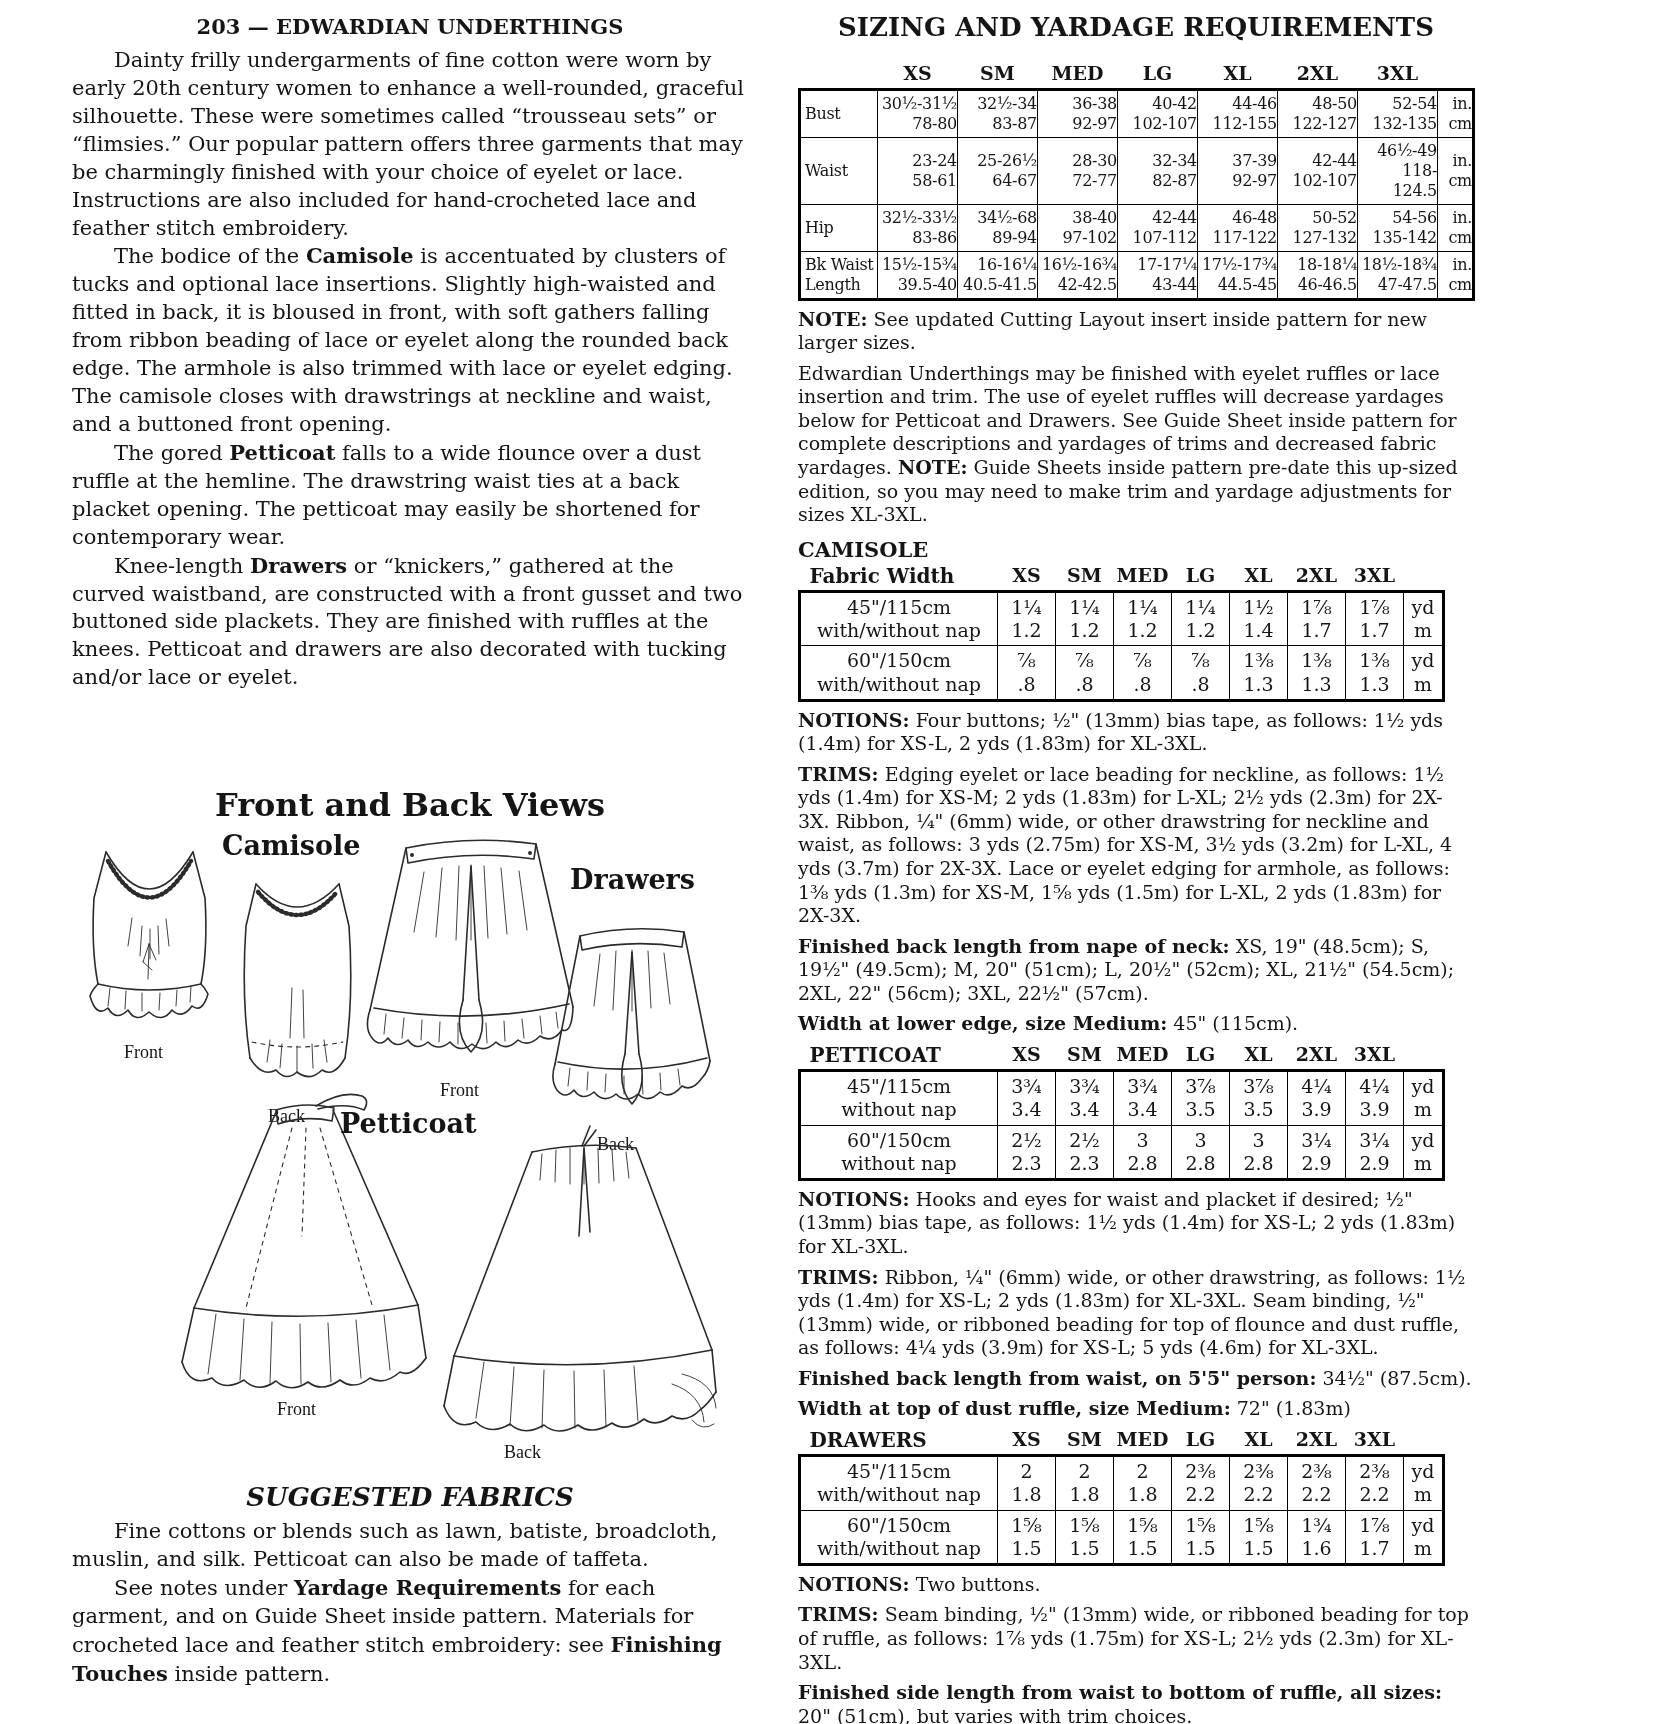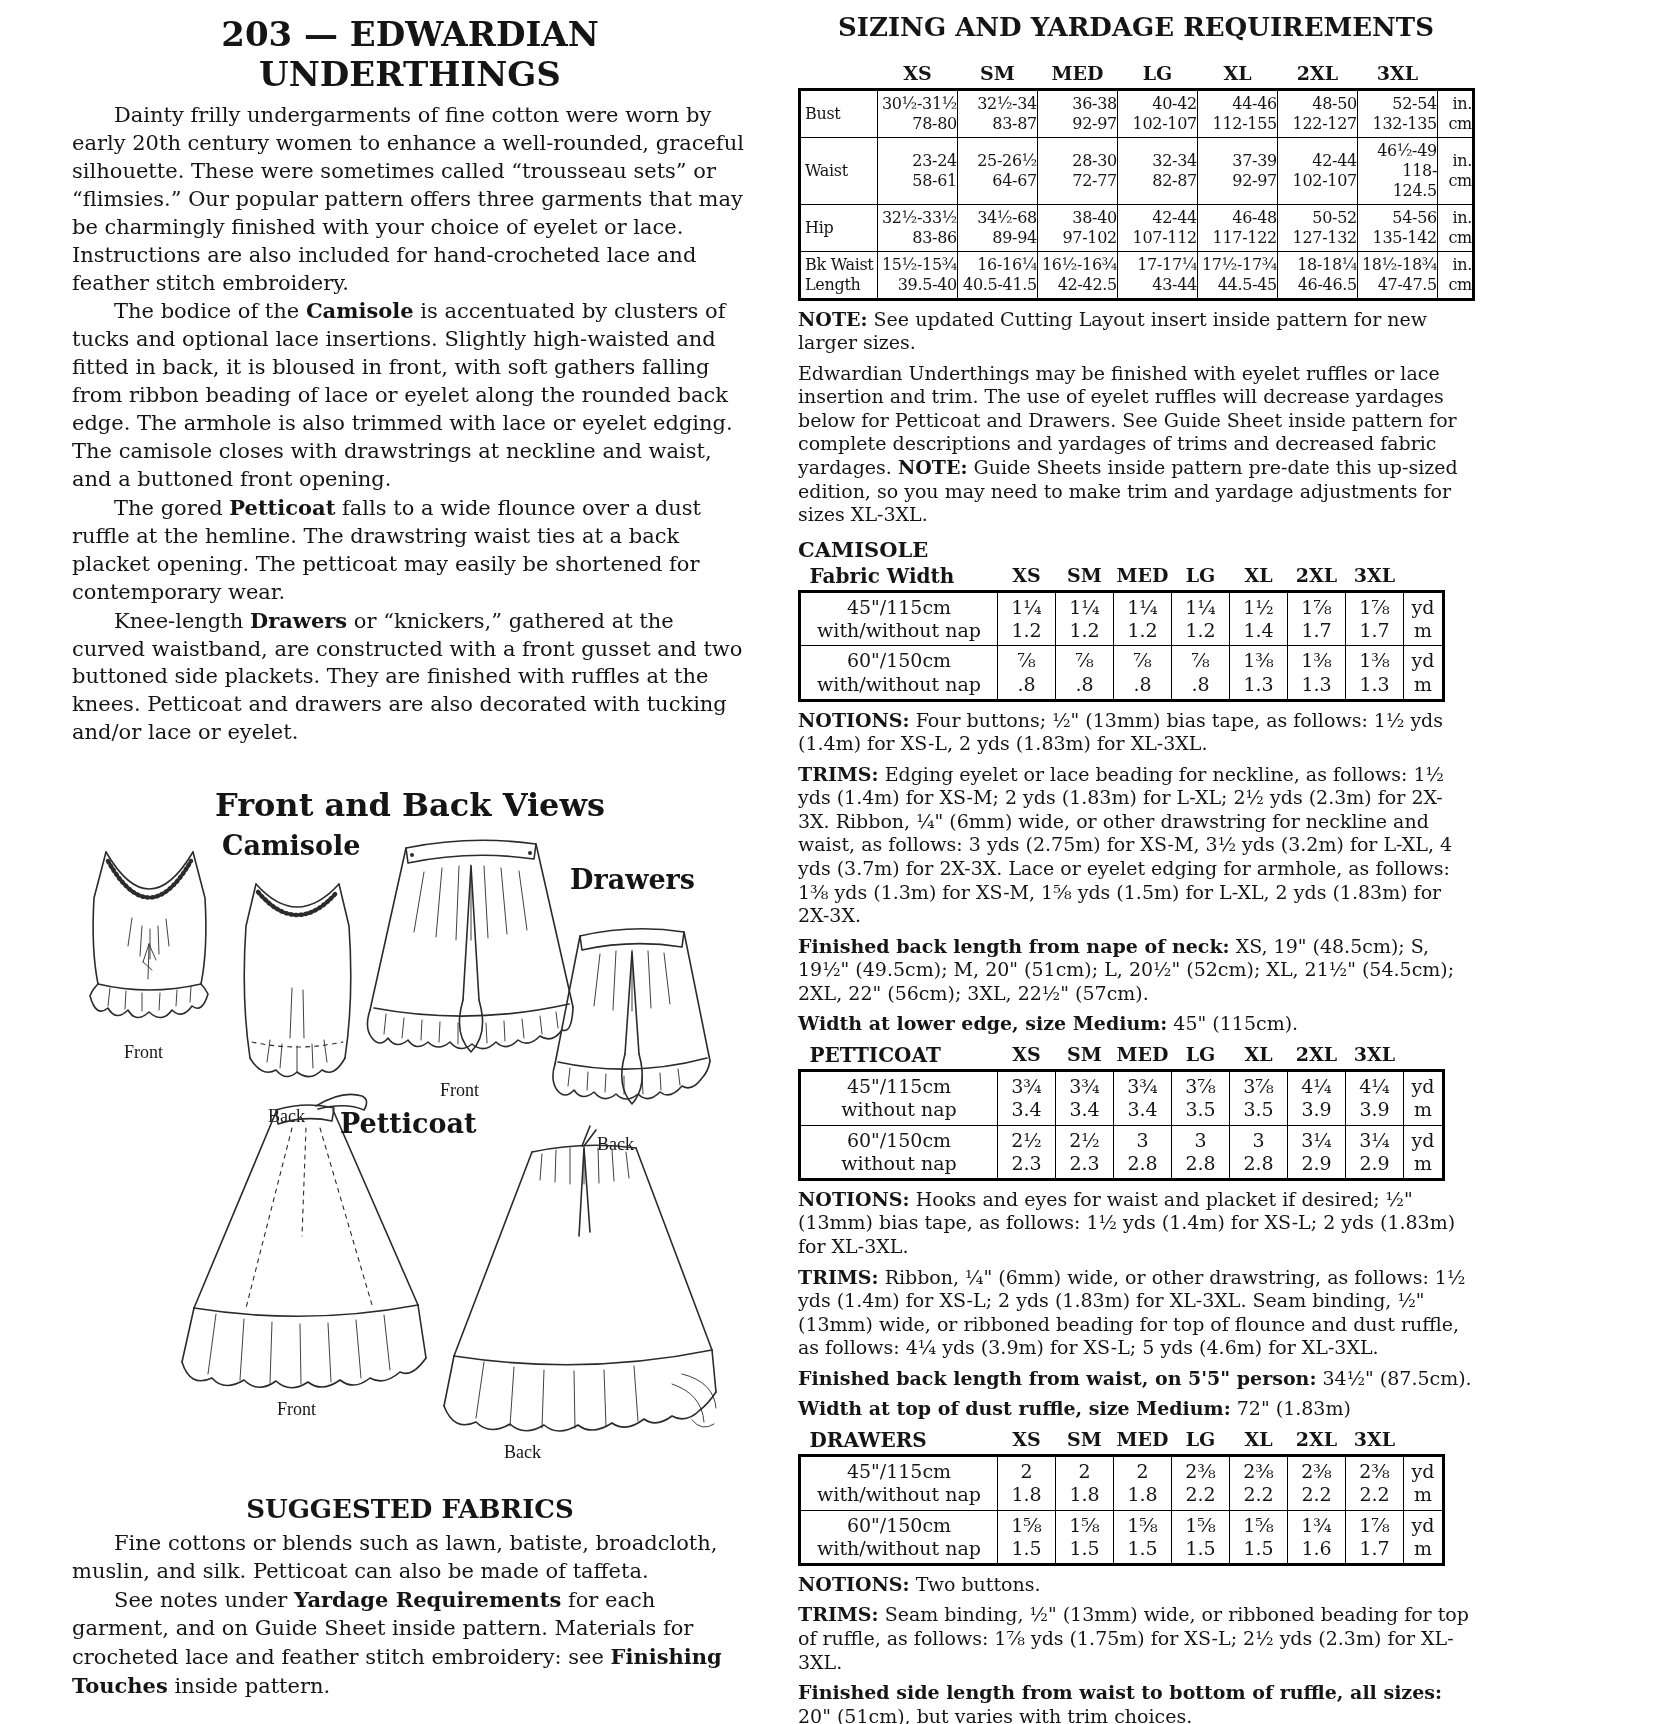--- a/index.html
+++ b/index.html
@@ -4,34 +4,34 @@
 <style>
   html,body{margin:0;padding:0;}
   body{
     width:1666px;height:1724px;position:relative;overflow:hidden;
     background:#ffffff;color:#151515;
     font-family:"DejaVu Serif", serif;
   }
   
   .col-left{position:absolute;left:72px;top:14px;width:676px;height:1706px;}
   .intro{position:absolute;top:0;left:0;right:0;}
-  .title{font-size:34px;font-weight:bold;text-align:center;margin:0 0 8px 0;}
+  .title{font-size:21px;font-weight:bold;text-align:center;margin:0 0 8px 0;}
   .lp{font-size:21px;line-height:1.33;margin:0;text-indent:42px;text-align:left;}
   .figures{position:absolute;top:772px;left:0;width:676px;height:692px;}
   .views-heading{position:absolute;top:0;left:0;width:100%;text-align:center;font-size:32px;font-weight:bold;}
   .fig{position:absolute;}
   .fig path{fill:none;stroke:#2b2b2b;stroke-width:1.6;stroke-linecap:round;stroke-linejoin:round;}
   .fig .thin{stroke-width:0.9;}
   .fig .bead{stroke-width:4.5;stroke-dasharray:1.5 3.5;}
   .fig .dash{stroke-dasharray:4 5;stroke-width:1.1;}
   .fig circle{fill:#2b2b2b;stroke:none;}
   .fig-label{position:absolute;font-size:18px;font-family:Liberation Serif, serif;}
   .fig-name{position:absolute;font-size:27px;font-weight:bold;}
   .left-bottom{position:absolute;top:1452px;left:0;right:0;}
-  .center-head{font-size:26px;font-weight:bold;text-align:center;margin:28px 0 6px 0;}
+  .center-head{font-size:26px;font-weight:bold;text-align:center;margin:16px 0 6px 0;font-style:italic;}
   
   .col-right{position:absolute;left:798px;top:12px;width:676px;}
   .r-heading{font-size:26px;font-weight:bold;text-align:center;margin:0 0 20px 0;}
   .rp{font-size:19px;line-height:1.24;margin:7px 0;text-align:left;}
   .g-head{font-size:21px;font-weight:bold;margin:10px 0 0 0;}
   table{border-collapse:collapse;table-layout:fixed;}
   .sz{width:674px;font-size:16px;line-height:1.25;letter-spacing:-0.3px;}
   .sz thead td{border:none;font-weight:bold;font-size:19px;text-align:center;letter-spacing:0;padding:0 0 2px 0;}
   .sz tbody{border:3px solid #000;}
   .sz tbody td{border:1px solid #000;text-align:right;vertical-align:middle;padding:3px 0;}

